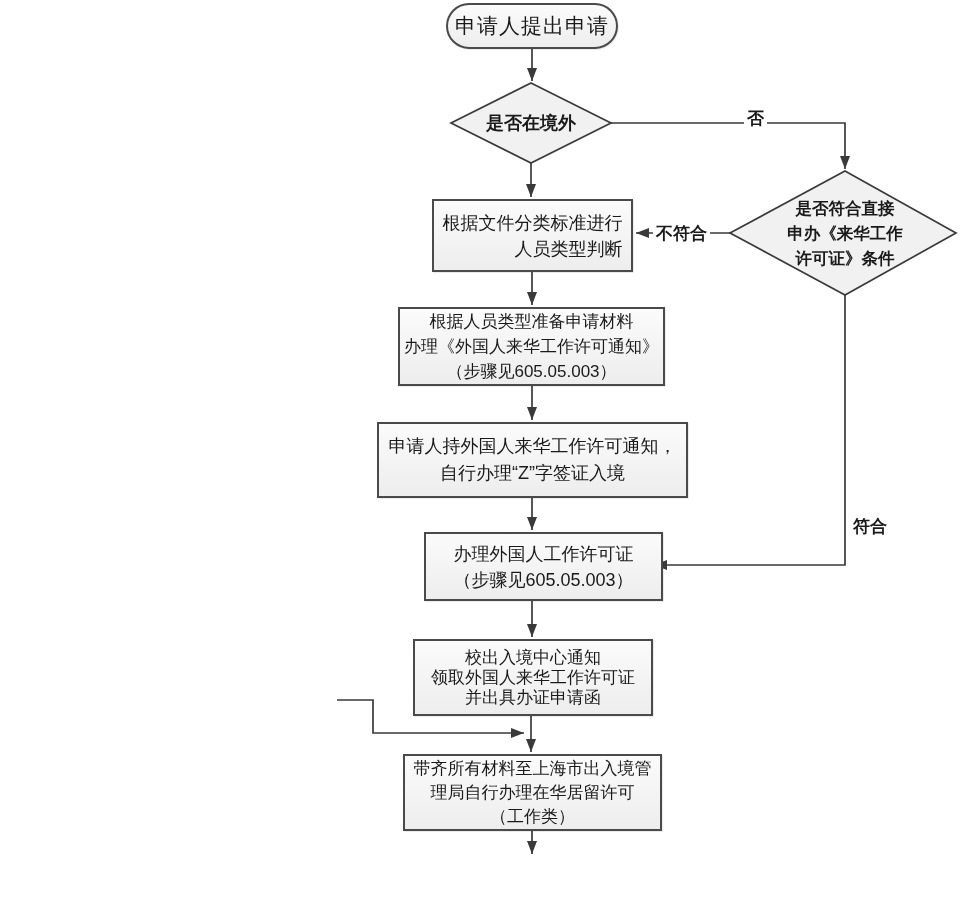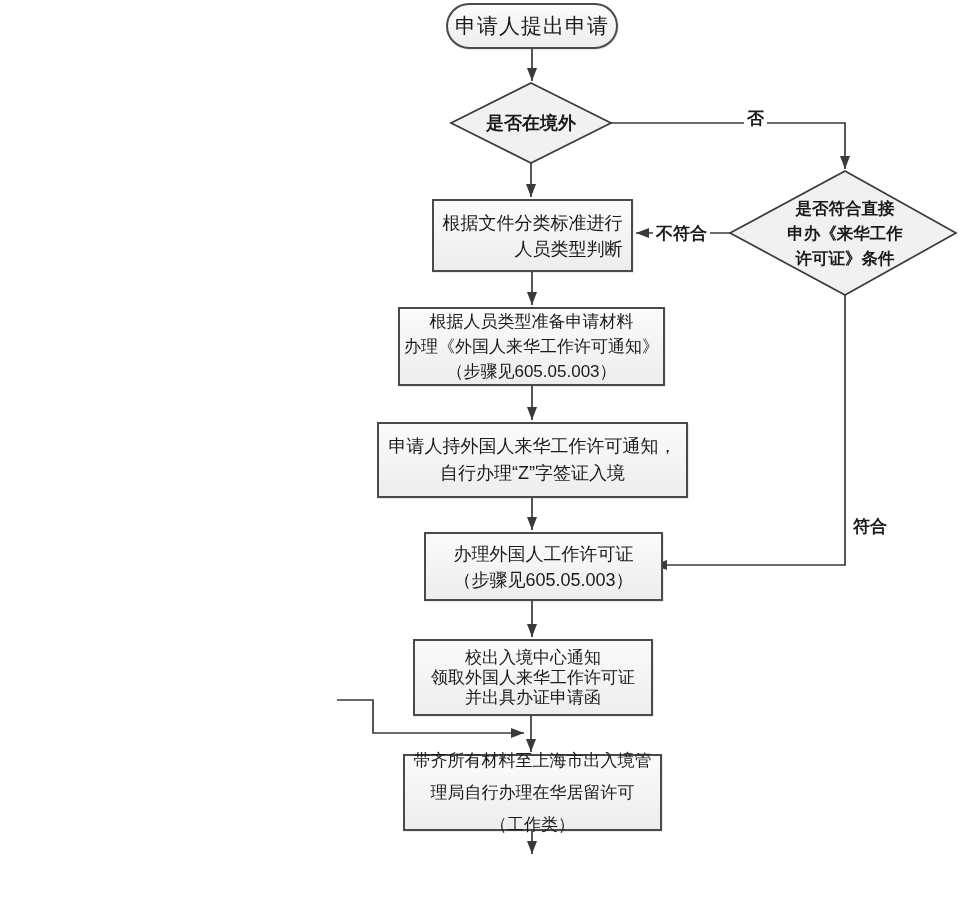--- a/index.html
+++ b/index.html
@@ -90,21 +90,21 @@
   <div class="node" style="left:377px;top:422px;width:311px;height:76px;font-size:18px;line-height:27px;">申请人持外国人来华工作许可通知，
 自行办理“Z”字签证入境</div>
 
   <div class="node" style="left:412px;top:532px;width:239px;height:69px;font-size:18px;line-height:26px;margin-left:12px;">办理外国人工作许可证
 （步骤见605.05.003）</div>
 
   <div class="node" style="left:413px;top:639px;width:240px;height:77px;font-size:17px;line-height:20px;">校出入境中心通知
 领取外国人来华工作许可证
 并出具办证申请函</div>
 
-  <div class="node" style="left:403px;top:754px;width:259px;height:77px;font-size:17px;line-height:32px;">带齐所有材料至上海市出入境管
+  <div class="node" style="left:403px;top:754px;width:259px;height:77px;font-size:17px;line-height:24px;">带齐所有材料至上海市出入境管
 理局自行办理在华居留许可
 （工作类）</div>
 
 
   <div class="edge-label" style="left:744px;top:109px;">否</div>
 
   <div class="edge-label" style="left:653px;top:224px;text-align:right;">不符合</div>
 
   <div class="edge-label" style="left:850px;top:517px;">符合</div>
 

